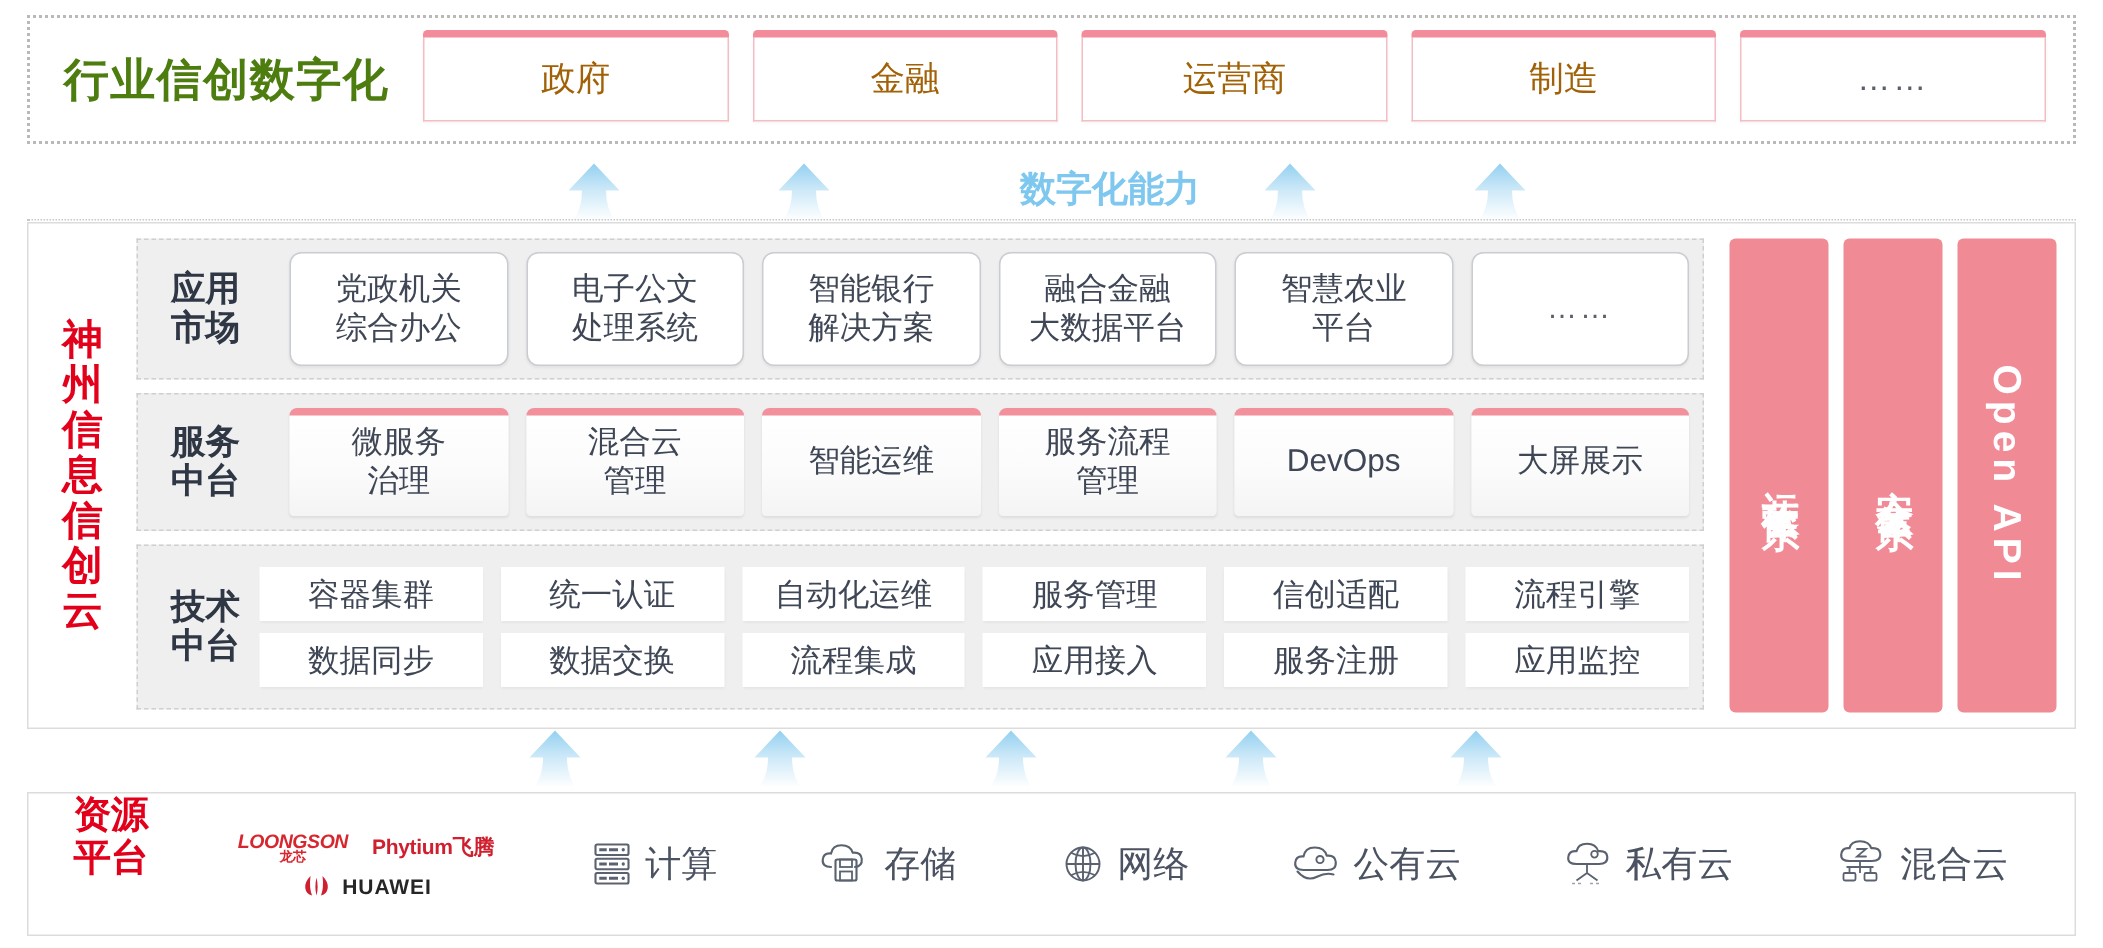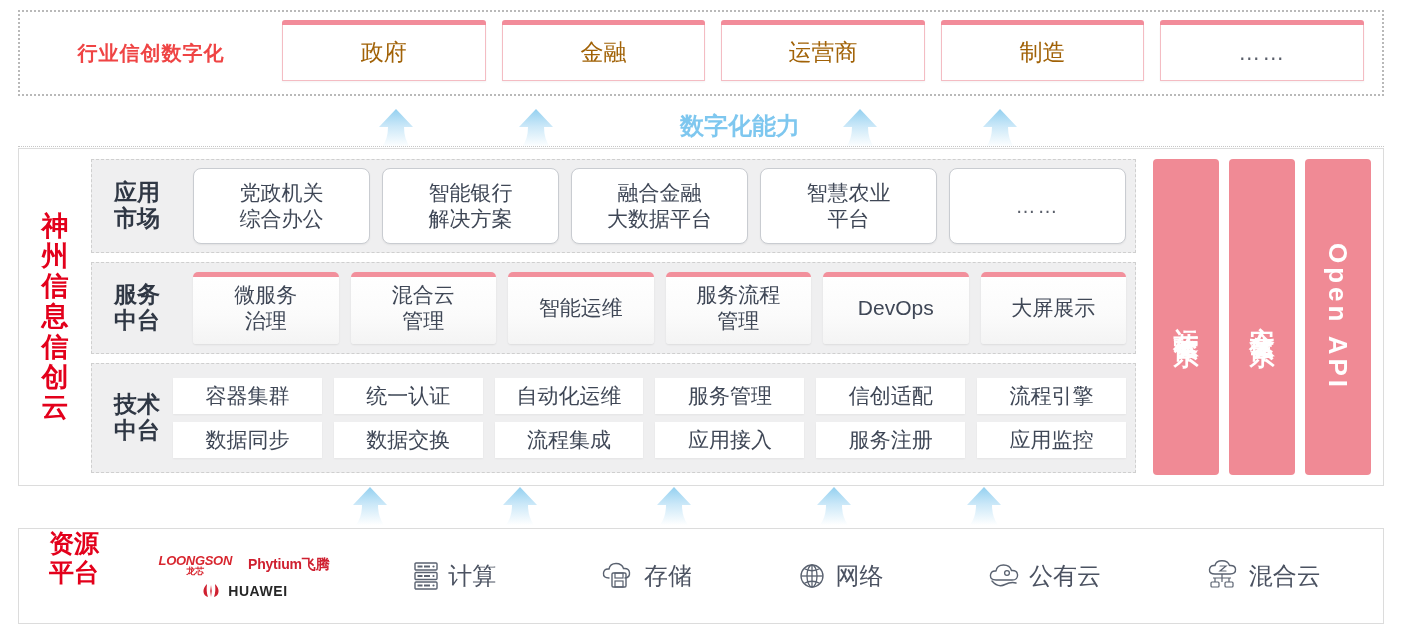--- a/index.html
+++ b/index.html
@@ -10,22 +10,22 @@
   }
   .stage{position:absolute;left:0;top:0;width:1402px;height:632px;}
 
   
   .industry-band{
     position:absolute;left:18px;top:10px;width:1366px;height:86px;
     border:2px dotted #b9b9b9;box-sizing:border-box;
     display:flex;align-items:center;
   }
   .industry-title{
-    width:262px;text-align:center;color:#ef4444;
-    font-size:20px;font-weight:bold;letter-spacing:1px;
+    width:262px;text-align:center;color:#4d7c0f;
+    font-size:30px;font-weight:bold;letter-spacing:1px;
     flex:0 0 auto;
   }
   .industry-cards{flex:1 1 auto;display:flex;gap:16px;padding-right:18px;height:56px;}
   .ind-card{
     flex:1 1 0;background:#fff;position:relative;
     border:1px solid #f4bcc3;border-top:none;
     box-sizing:border-box;display:flex;align-items:center;justify-content:center;
     font-size:23px;color:#a16207;
     box-shadow:0 1px 2px rgba(0,0,0,.05);
   }
@@ -208,20 +208,21 @@
     <div class="cloud-body">
       <div class="rows-col">
 
         <div class="band app">
           <div class="band-label">
             <div>应用</div>
             <div>市场</div>
           </div>
           <div class="band-cards">
             <div class="app-card">党政机关<br>综合办公</div>
+            <div class="app-card">电子公文<br>处理系统</div>
             <div class="app-card">智能银行<br>解决方案</div>
             <div class="app-card">融合金融<br>大数据平台</div>
             <div class="app-card">智慧农业<br>平台</div>
             <div class="app-card dots">……</div>
           </div>
         </div>
 
         <div class="band svc">
           <div class="band-label">
             <div>服务</div>
@@ -372,20 +373,29 @@
 
       <div class="res-item">
         <svg width="34" height="30" viewBox="0 0 34 30">
           <path d="M8 19 Q2 19 2.5 14 Q3 9.5 8 10 Q9 4 15.5 4 Q22 4 23.5 9.5 Q29 9 29.5 13.5 Q30 19 24 19 Z" fill="none" stroke="#5a6270" stroke-width="1.4" stroke-linejoin="round"></path>
           <path d="M4 20 Q10 27 17 23.5 Q23 20.5 28 22" fill="none" stroke="#5a6270" stroke-width="1.4" stroke-linecap="round"></path>
           <circle cx="19" cy="12" r="2.4" fill="none" stroke="#5a6270" stroke-width="1.3"></circle>
         </svg>
         <span>公有云</span>
       </div>
 
+      <div class="res-item">
+        <svg width="34" height="32" viewBox="0 0 34 32">
+          <path d="M9 16 Q3 16 3.5 11.5 Q4 7 9 7.5 Q10 2.5 16 2.5 Q22 2.5 23.5 7.5 Q29 7 29.5 11 Q30 16 24 16 Z" fill="none" stroke="#5a6270" stroke-width="1.4" stroke-linejoin="round"></path>
+          <circle cx="21" cy="9.5" r="2.2" fill="none" stroke="#5a6270" stroke-width="1.2"></circle>
+          <path d="M16 16 V22 M16 22 L9 27 M16 22 L23 27" fill="none" stroke="#5a6270" stroke-width="1.2"></path>
+          <path d="M6 29 H13 M18 29 H26" stroke="#9aa2ae" stroke-width="1" stroke-dasharray="2 2"></path>
+        </svg>
+        <span>私有云</span>
+      </div>
 
       <div class="res-item">
         <svg width="36" height="32" viewBox="0 0 36 32">
           <path d="M9 14 Q3 14 3.5 9.5 Q4 5 9 5.5 Q10 0.8 16 0.8 Q22 0.8 23.5 5.5 Q29 5 29.5 9 Q30 14 24 14 Z" fill="none" stroke="#5a6270" stroke-width="1.4" stroke-linejoin="round"></path>
           <path d="M14 6 L20 6 L14 11 L20 11" fill="none" stroke="#5a6270" stroke-width="1.2" stroke-linecap="round"></path>
           <path d="M16 14 V18 M7 18 H25 M9 18 V22 M16 18 V22 M23 18 V22" fill="none" stroke="#5a6270" stroke-width="1.2"></path>
           <g fill="none" stroke="#5a6270" stroke-width="1.2">
             <rect x="5" y="22" width="8" height="5" rx="1"></rect>
             <rect x="19" y="22" width="8" height="5" rx="1"></rect>
           </g>

